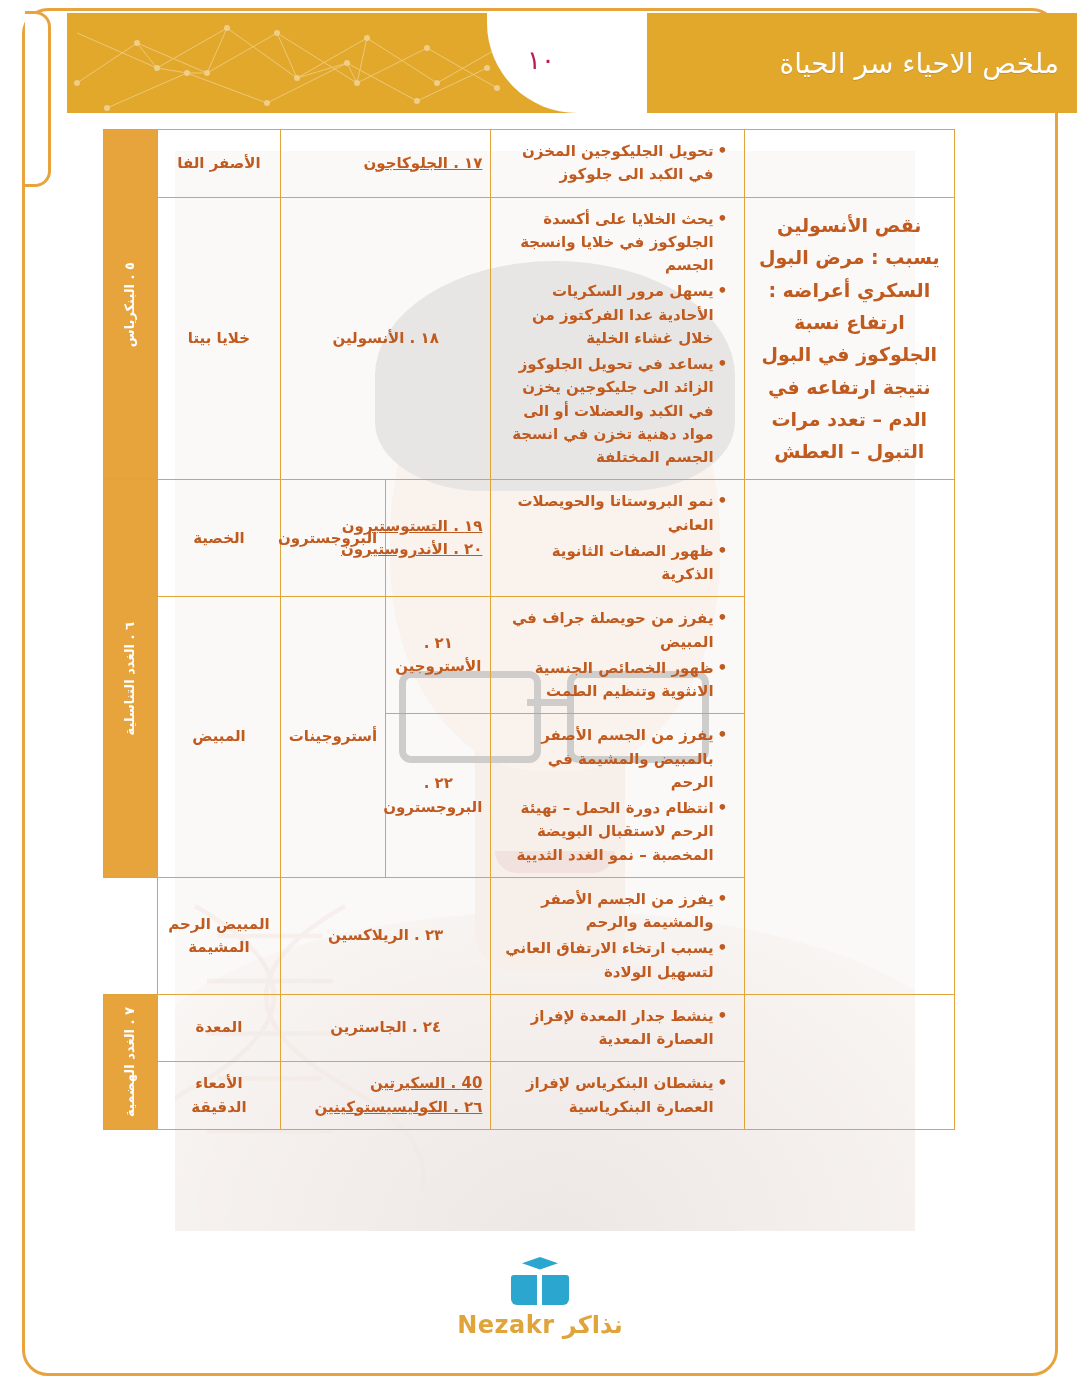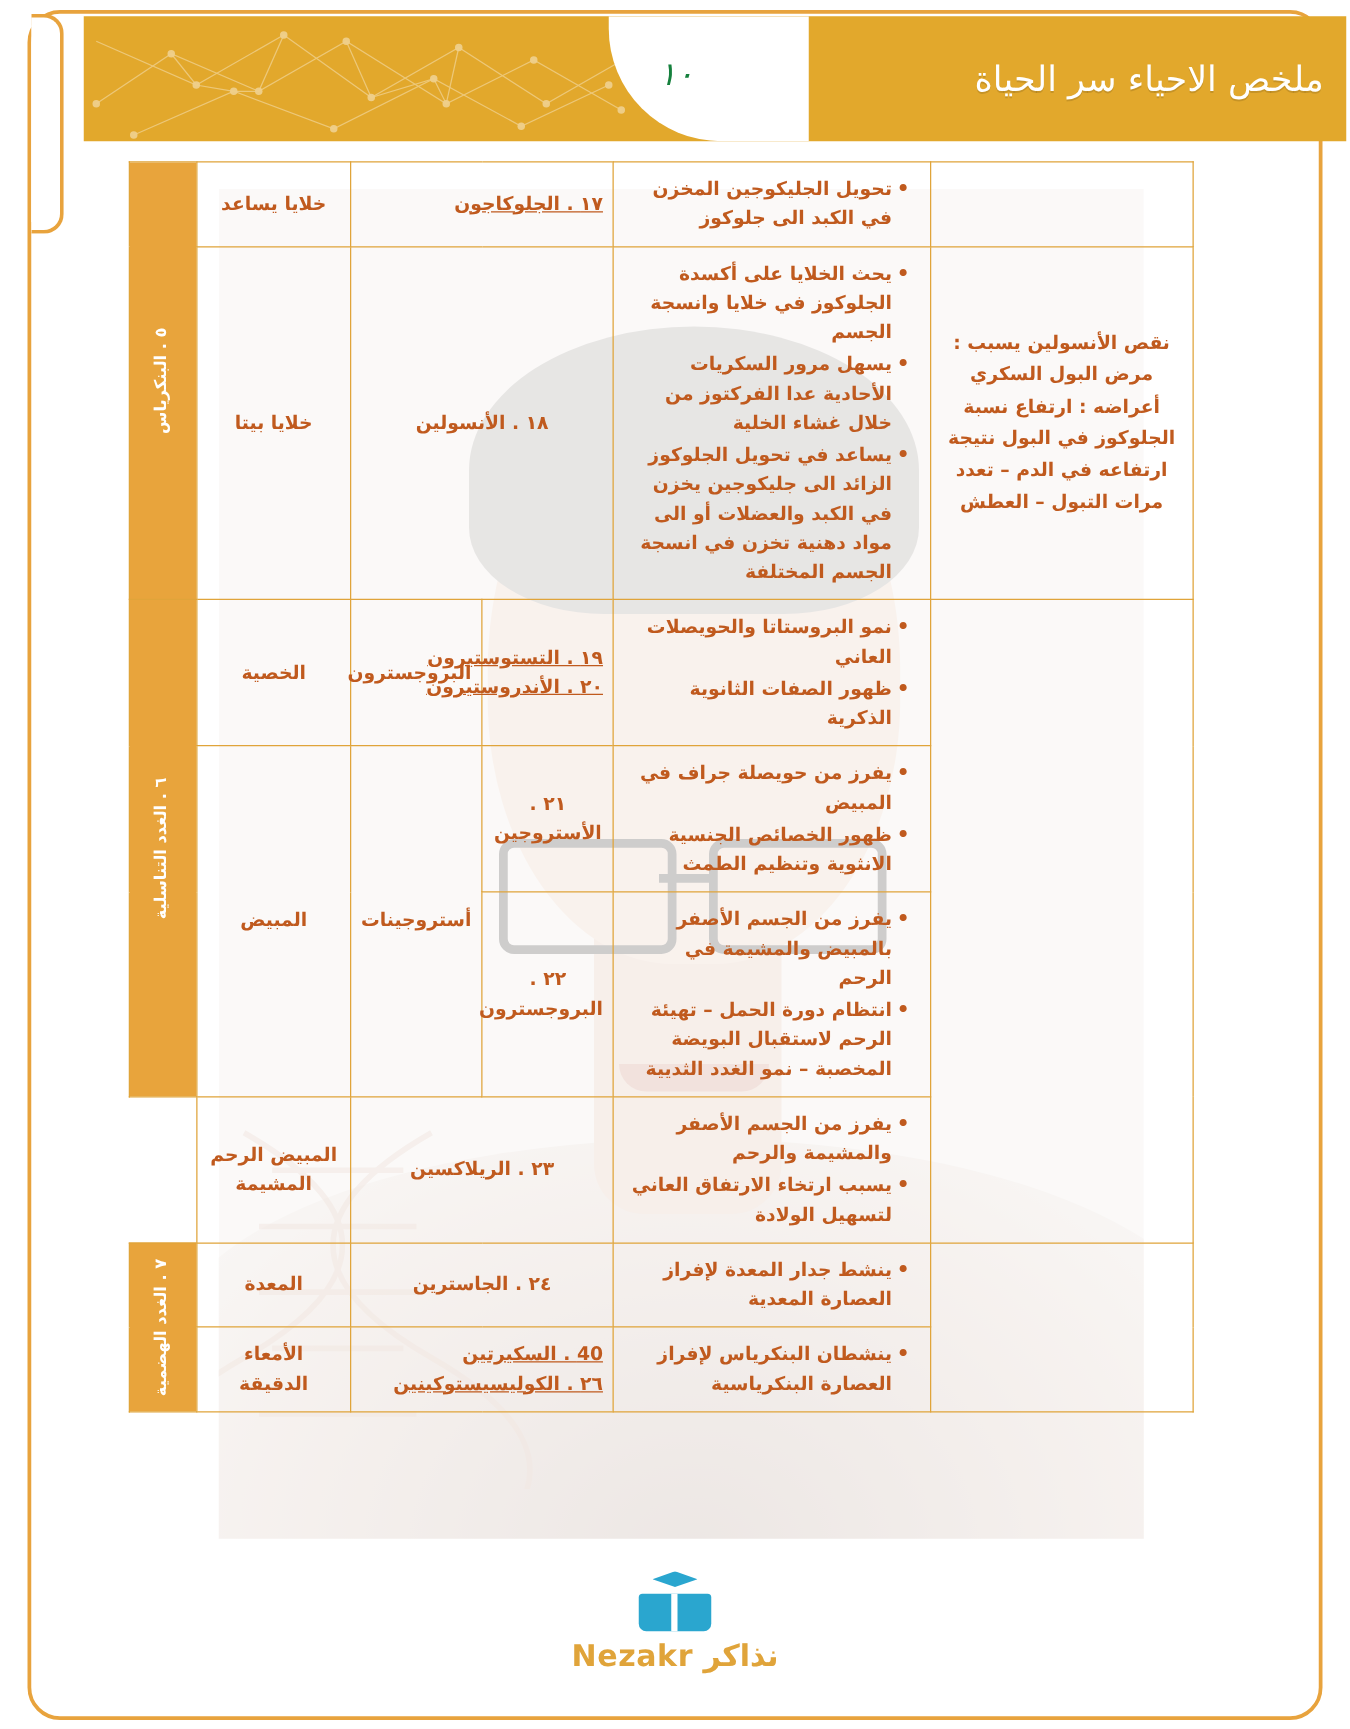--- a/index.html
+++ b/index.html
@@ -54,23 +54,22 @@
     right:430px;top:0;
     width:160px;height:100px;
     background:#ffffff;
     border-radius:0 0 0 90px;
   }
   .page-num{
     position:absolute;
     right:500px;top:34px;
     font-family:"DejaVu Sans", sans-serif;
     font-size:26px;
-    color:#15803d;
+    color:#be185d;
     letter-spacing:2px;
-    font-style:italic;
   }
   .side-tab{
     position:absolute;
     left:0;top:0;
     width:26px;height:176px;
     background:#ffffff;
     border:3px solid #e8a33d;
     border-left:none;
     border-radius:0 16px 16px 0;
     box-sizing:border-box;
@@ -160,21 +159,21 @@
     content:"•";
     position:absolute;
     right:-14px;top:-1px;
     color:#c05a1e;
     font-size:16px;
   }
   .ctr{text-align:center;}
   .rt{text-align:right;}
   .note{
     color:#c05a1e;
-    font-size:15px;
+    font-size:19px;
     line-height:1.7;
     text-align:center;
     font-weight:bold;
   }
   .hlist{margin:0;padding:0;list-style:none;}
   .hlist li{text-align:right;white-space:nowrap;text-decoration:underline;}
   
   .footer{
     position:absolute;
     left:0;right:0;bottom:34px;
@@ -273,21 +272,21 @@
         <td class="c-func">
           <ul class="bul">
             <li>تحويل الجليكوجين المخزن في الكبد الى جلوكوز</li>
           </ul>
         </td>
         <td class="c-horm ctr" colspan="2">
           <ul class="hlist" style="text-align:center">
             <li class="ctr">١٧ .   الجلوكاجون</li>
           </ul>
         </td>
-        <td class="c-gland ctr">خلايا يساعد</td>
+        <td class="c-gland ctr">الأصفر الفا</td>
         <td class="c-side ctr" rowspan="2">
           <span class="side-txt">٥ . البنكرياس</span>
         </td>
       </tr>
 
       <tr>
         <td class="c-note">
           <div class="note">نقص الأنسولين يسبب : مرض البول السكري أعراضه : ارتفاع نسبة الجلوكوز في البول نتيجة ارتفاعه في الدم – تعدد مرات التبول – العطش</div>
         </td>
         <td class="c-func">

